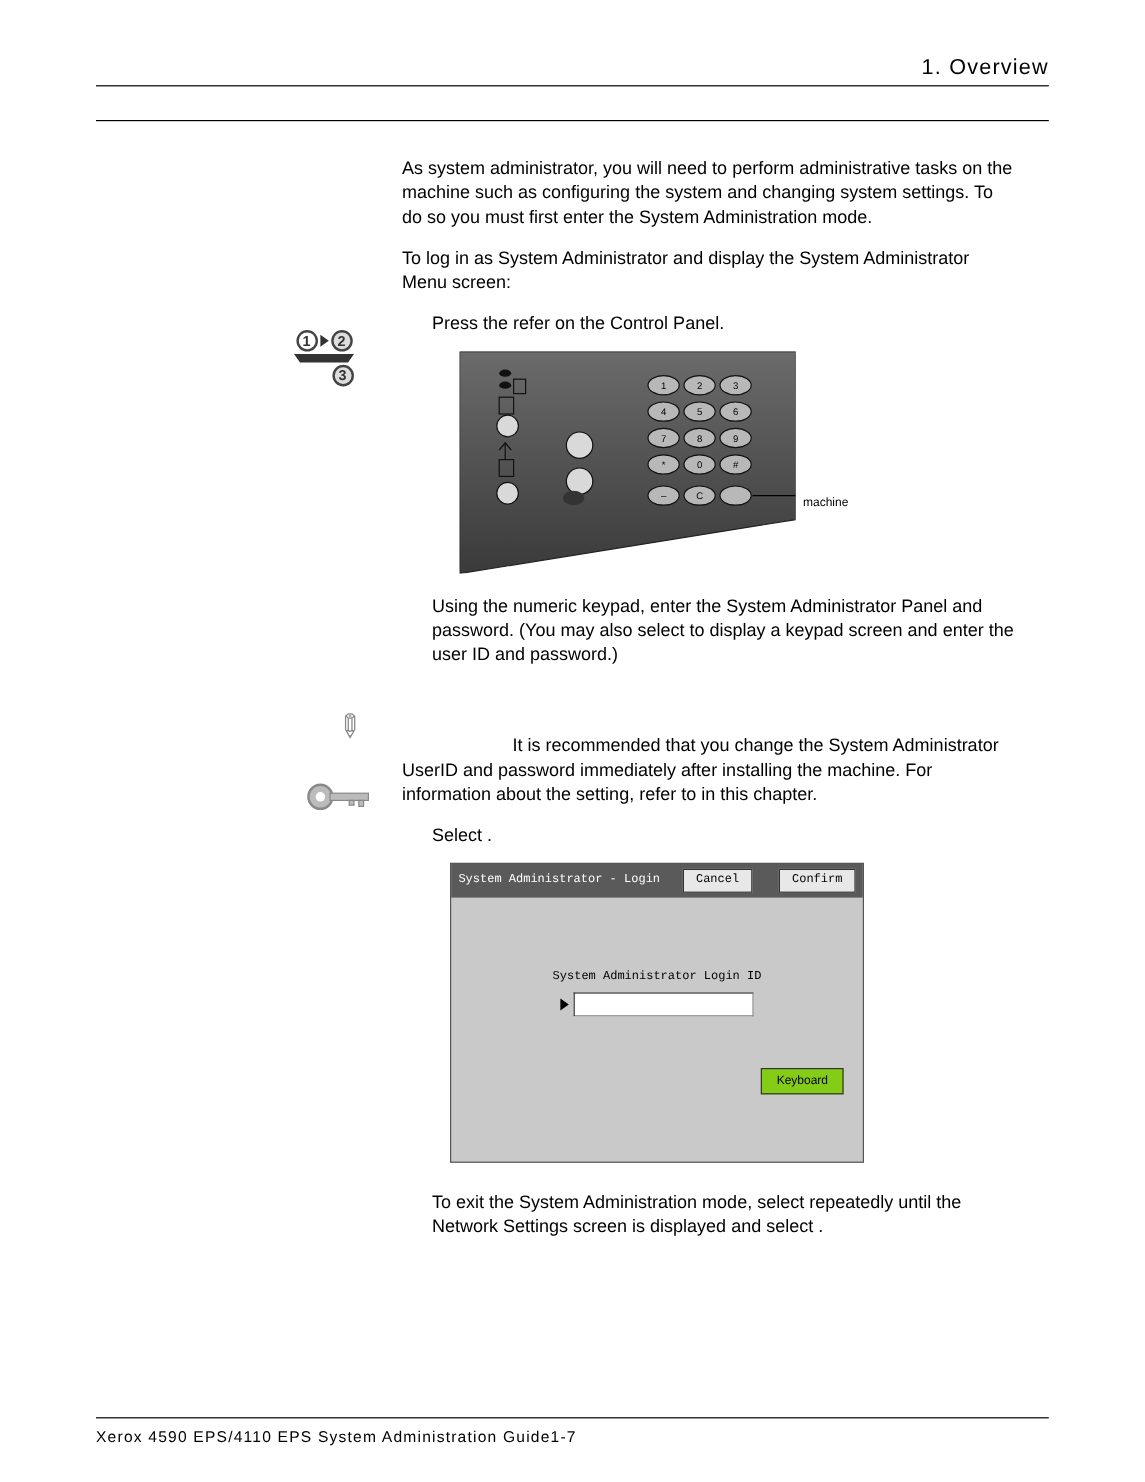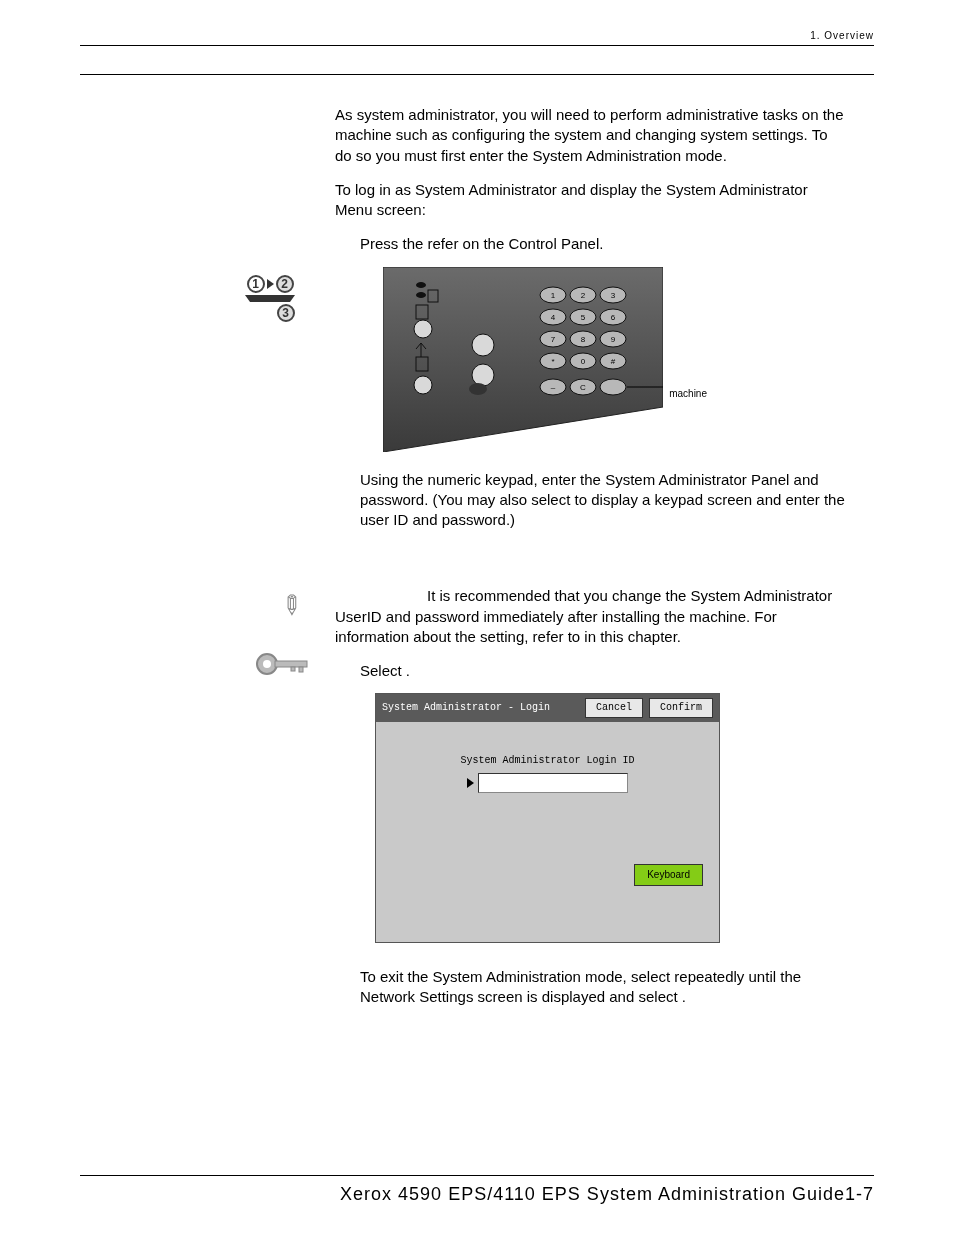--- a/index.html
+++ b/index.html
@@ -12,22 +12,23 @@
     color: #000;
   }
   .page {
     padding: 30px 80px 30px 80px;
   }
   .header-line {
     border-bottom: 1px solid #000;
     margin-bottom: 6px;
     padding-bottom: 4px;
     text-align: right;
-    font-size: 10px;
+    font-size: 18px;
     letter-spacing: 1px;
+    margin-top: 16px;
   }
   .sub-line {
     border-bottom: 1px solid #000;
     margin-bottom: 30px;
     height: 1px;
     margin-top: 28px;
   }
   .content-col {
     margin-left: 255px;
     width: 510px;
@@ -106,38 +107,39 @@
     font-size: 10px;
   }
   .login-titlebar {
     background: #5a5a5a;
     color: #fff;
     display: flex;
     align-items: center;
     justify-content: space-between;
     padding: 4px 6px;
   }
-  .login-titlebar .btns { display:flex; gap:6px;}
+  .login-titlebar .btns { display:flex; gap:22px;}
   .tb-btn {
     background: #e8e8e8;
     color: #000;
     border: 1px solid #333;
     padding: 2px 10px;
     font-size: 10px;
     font-family: "Courier New", monospace;
   }
   .login-body {
     height: 220px;
     position: relative;
     padding: 32px 12px 12px 12px;
   }
   .login-label {
     text-align: center;
     color: #000;
     margin-bottom: 6px;
+    margin-top: 28px;
   }
   .login-input-row {
     display:flex; justify-content:center; align-items:center; gap:4px;
   }
   .tri-r {
     width:0;height:0;
     border-left:7px solid #000;
     border-top:5px solid transparent;
     border-bottom:5px solid transparent;
   }
@@ -157,22 +159,22 @@
     font-family: Liberation Sans, sans-serif;
   }
   .footer {
     position: absolute;
     bottom: 30px;
     left: 80px;
     right: 80px;
     border-top: 1px solid #000;
     padding-top: 8px;
     display: flex;
-    justify-content: flex-end;
-    font-size: 18px;
+    justify-content: flex-start;
+    font-size: 13px;
     letter-spacing: 1px;
   }
 </style>
 </head>
 <body>
 
 <div class="page">
 
   <div class="header-line">
     <span>1. Overview</span>

